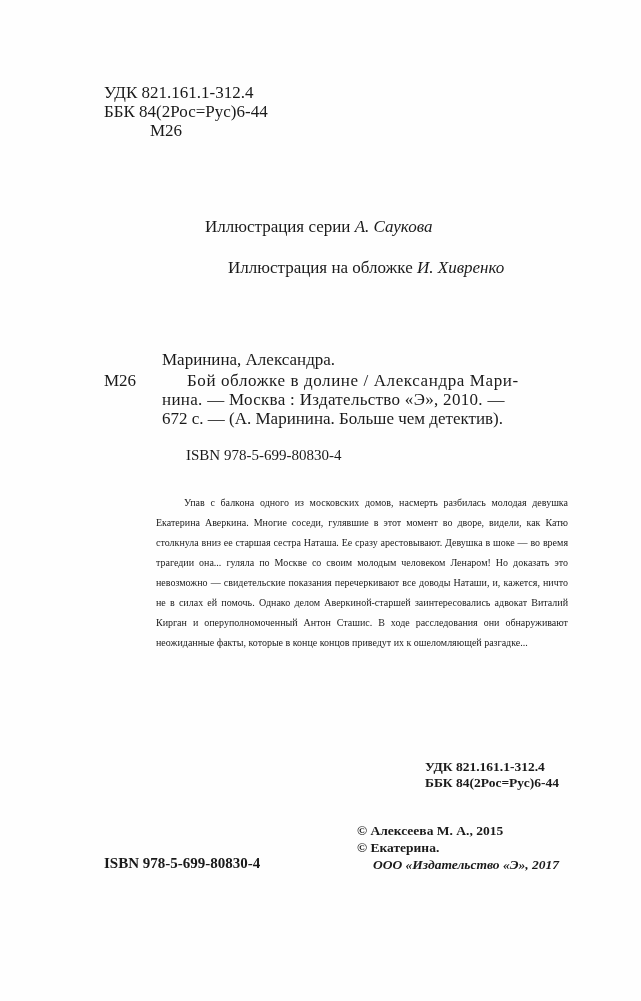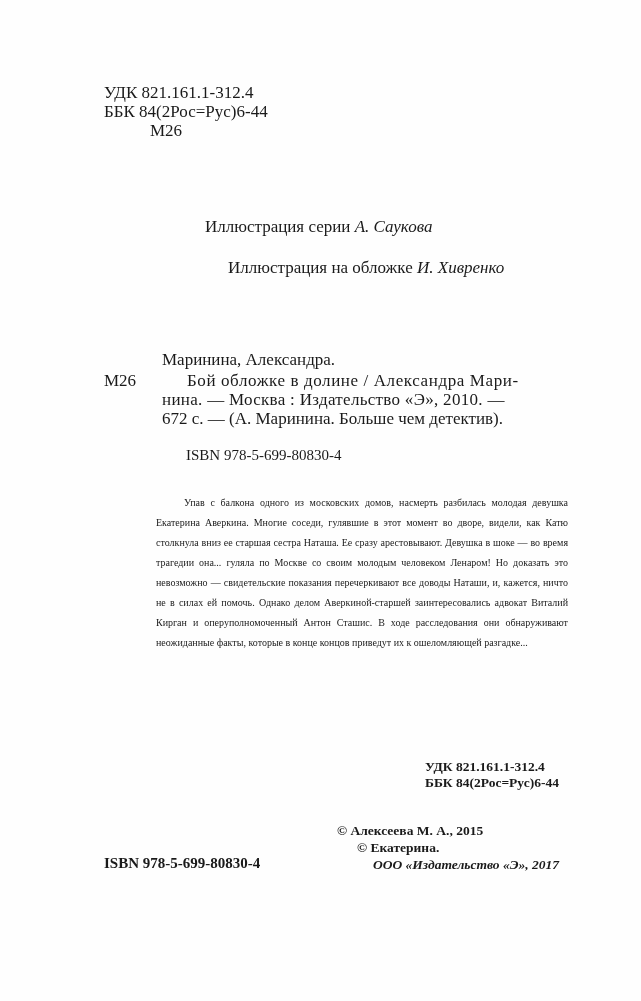--- a/index.html
+++ b/index.html
@@ -38,16 +38,16 @@
 <div class="abs f17" style="left:162px; top:409px;">672 с. — (А. Маринина. Больше чем детектив).</div>
 <div class="abs" style="left:186px; top:447px; font-size:15px;">ISBN 978-5-699-80830-4</div>
 
 <div class="annot">
   <p>Упав с балкона одного из московских домов, насмерть разбилась молодая девушка Екатерина Аверкина. Многие соседи, гулявшие в этот момент во дворе, видели, как Катю столкнула вниз ее старшая сестра Наташа. Ее сразу арестовывают. Девушка в шоке — во время трагедии она... гуляла по Москве со своим молодым человеком Ленаром! Но доказать это невозможно — свидетельские показания перечеркивают все доводы Наташи, и, кажется, ничто не в силах ей помочь. Однако делом Аверкиной-старшей заинтересовались адвокат Виталий Кирган и оперуполномоченный Антон Сташис. В ходе расследования они обнаруживают неожиданные факты, которые в конце концов приведут их к ошеломляющей разгадке...</p>
 </div>
 
 <div class="abs small-bold" style="left:425px; top:759px;">УДК 821.161.1-312.4</div>
 <div class="abs small-bold" style="left:425px; top:775px;">ББК 84(2Рос=Рус)6-44</div>
 
-<div class="abs small-bold" style="left:337px; top:823px;">© Алексеева М. А., 2015</div>
+<div class="abs small-bold" style="left:357px; top:823px;">© Алексеева М. А., 2015</div>
 <div class="abs small-bold" style="left:357px; top:840px;">© Екатерина.</div>
 <div class="abs small-bold" style="left:373px; top:857px;font-style:italic;">ООО «Издательство «Э», 2017</div>
 <div class="abs small-bold" style="left:104px; top:855px; font-size:15px;">ISBN 978-5-699-80830-4</div>
 
 </body></html>

